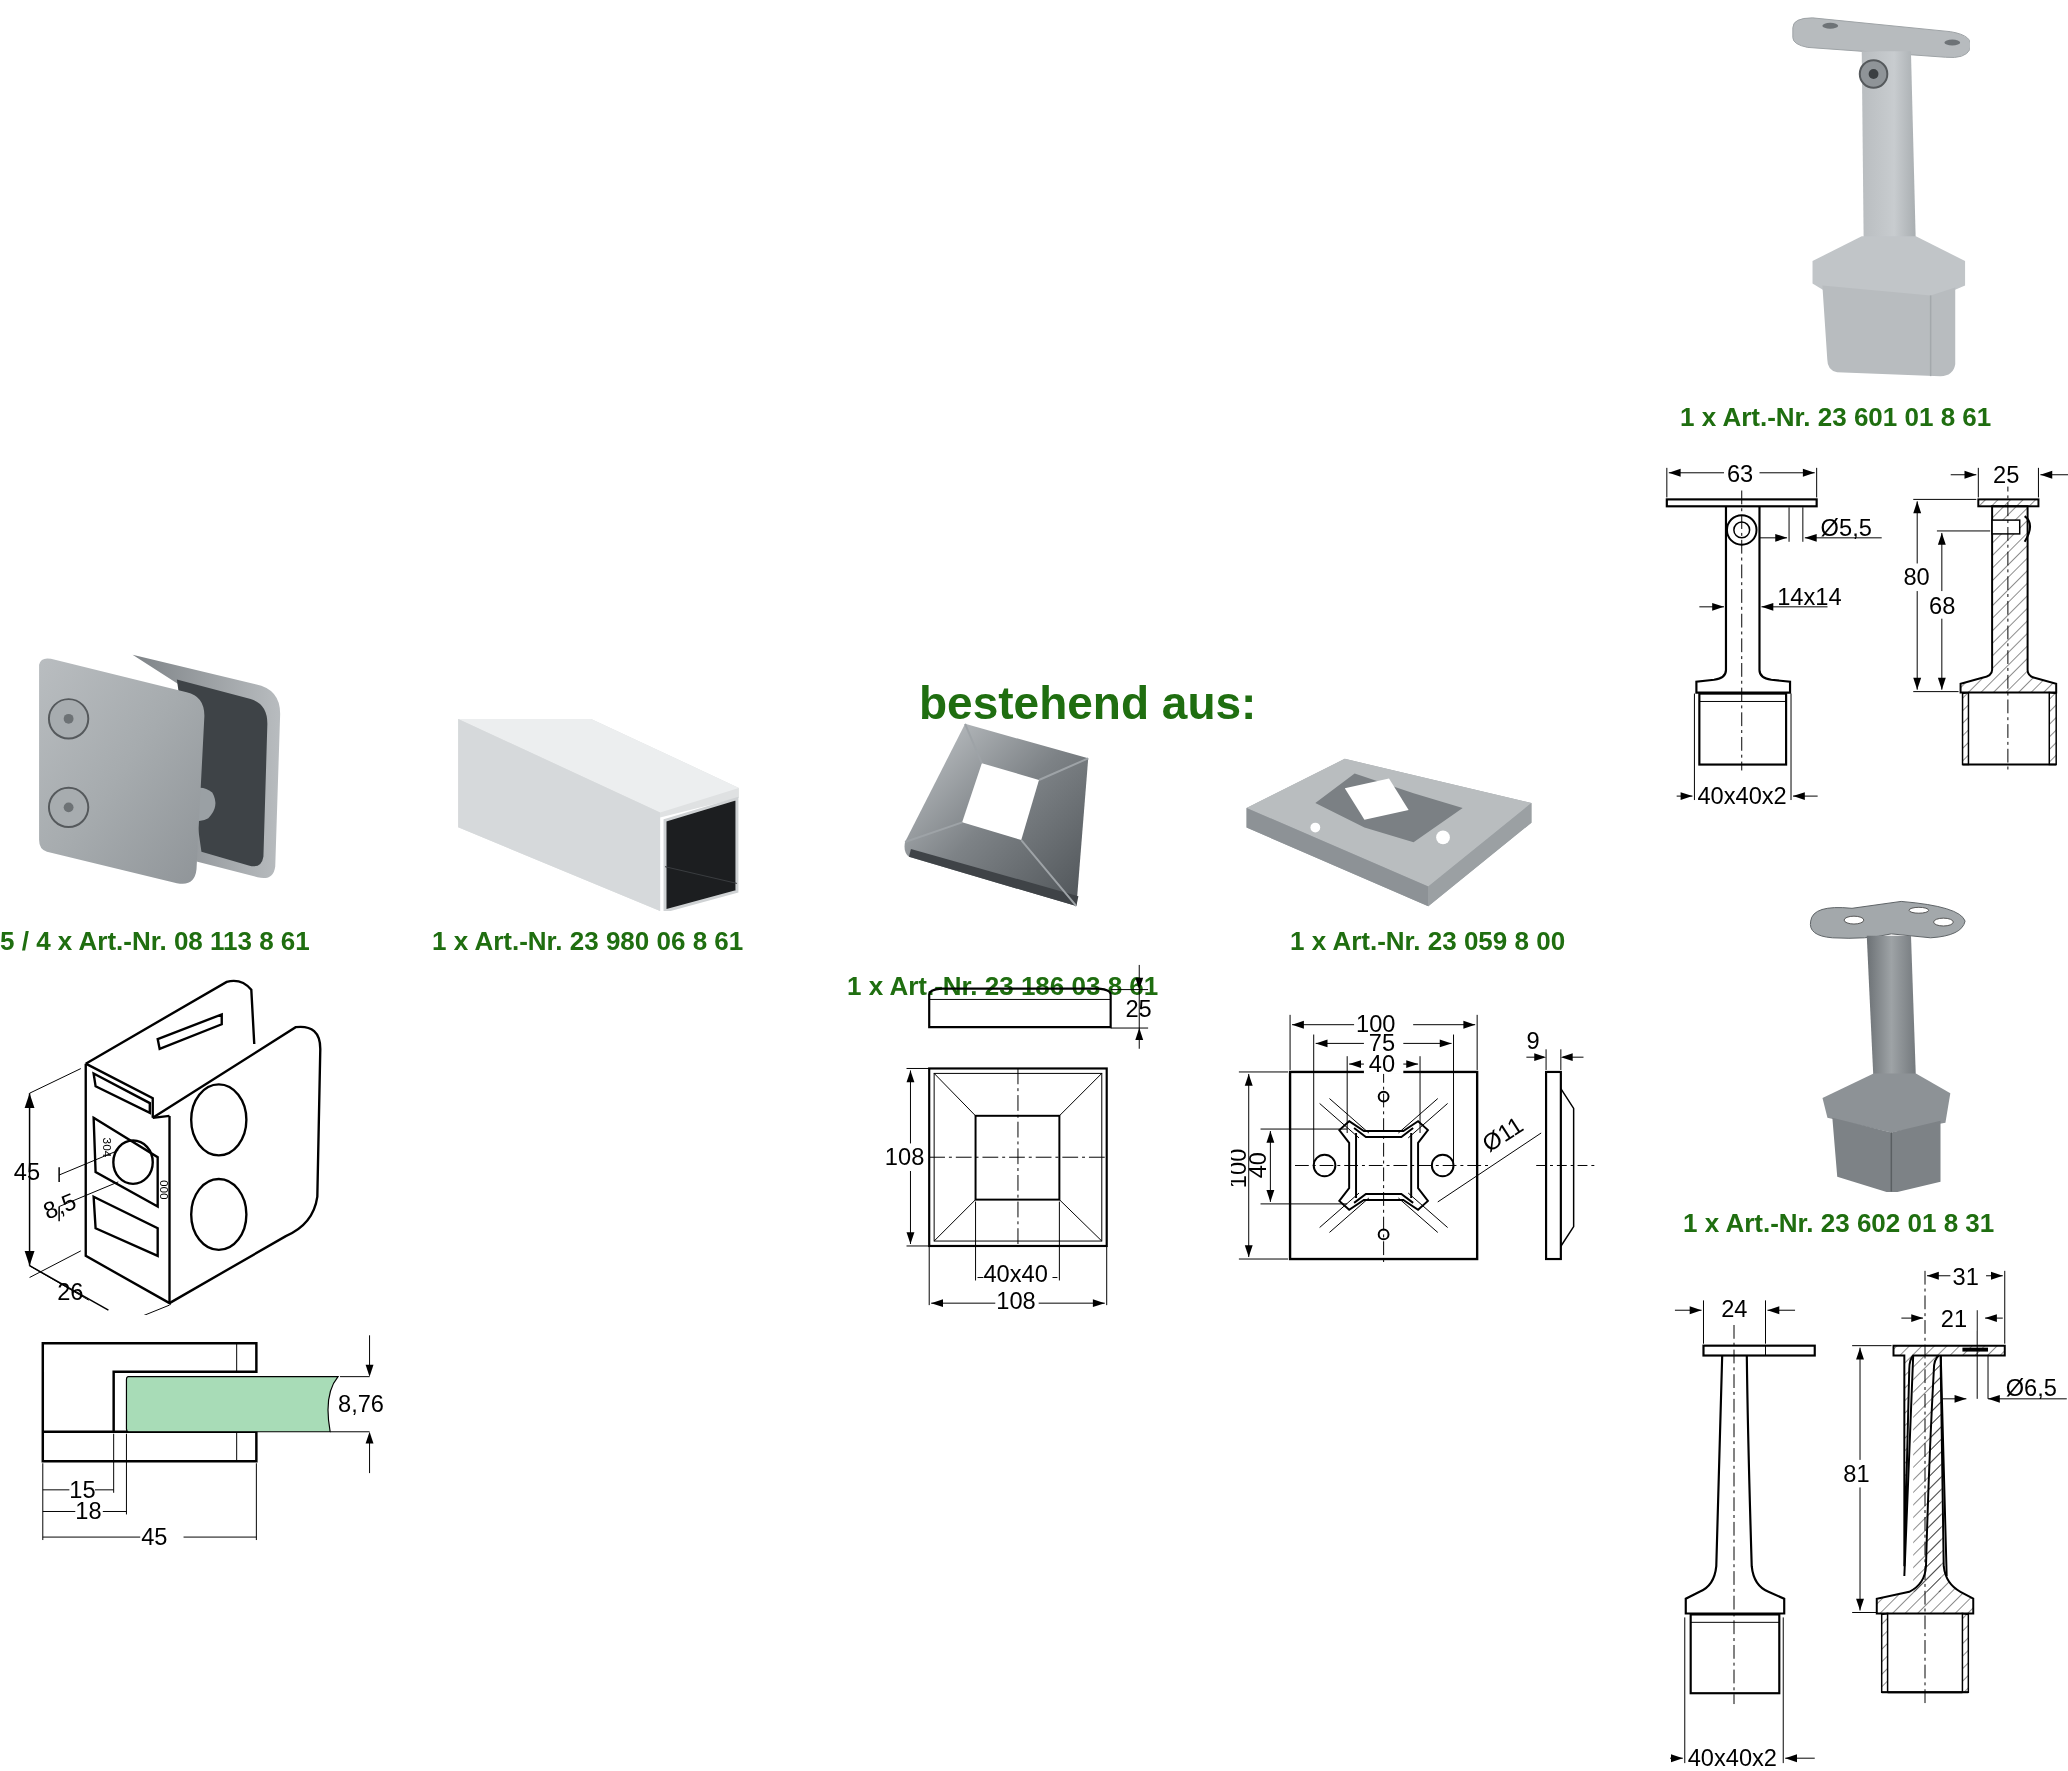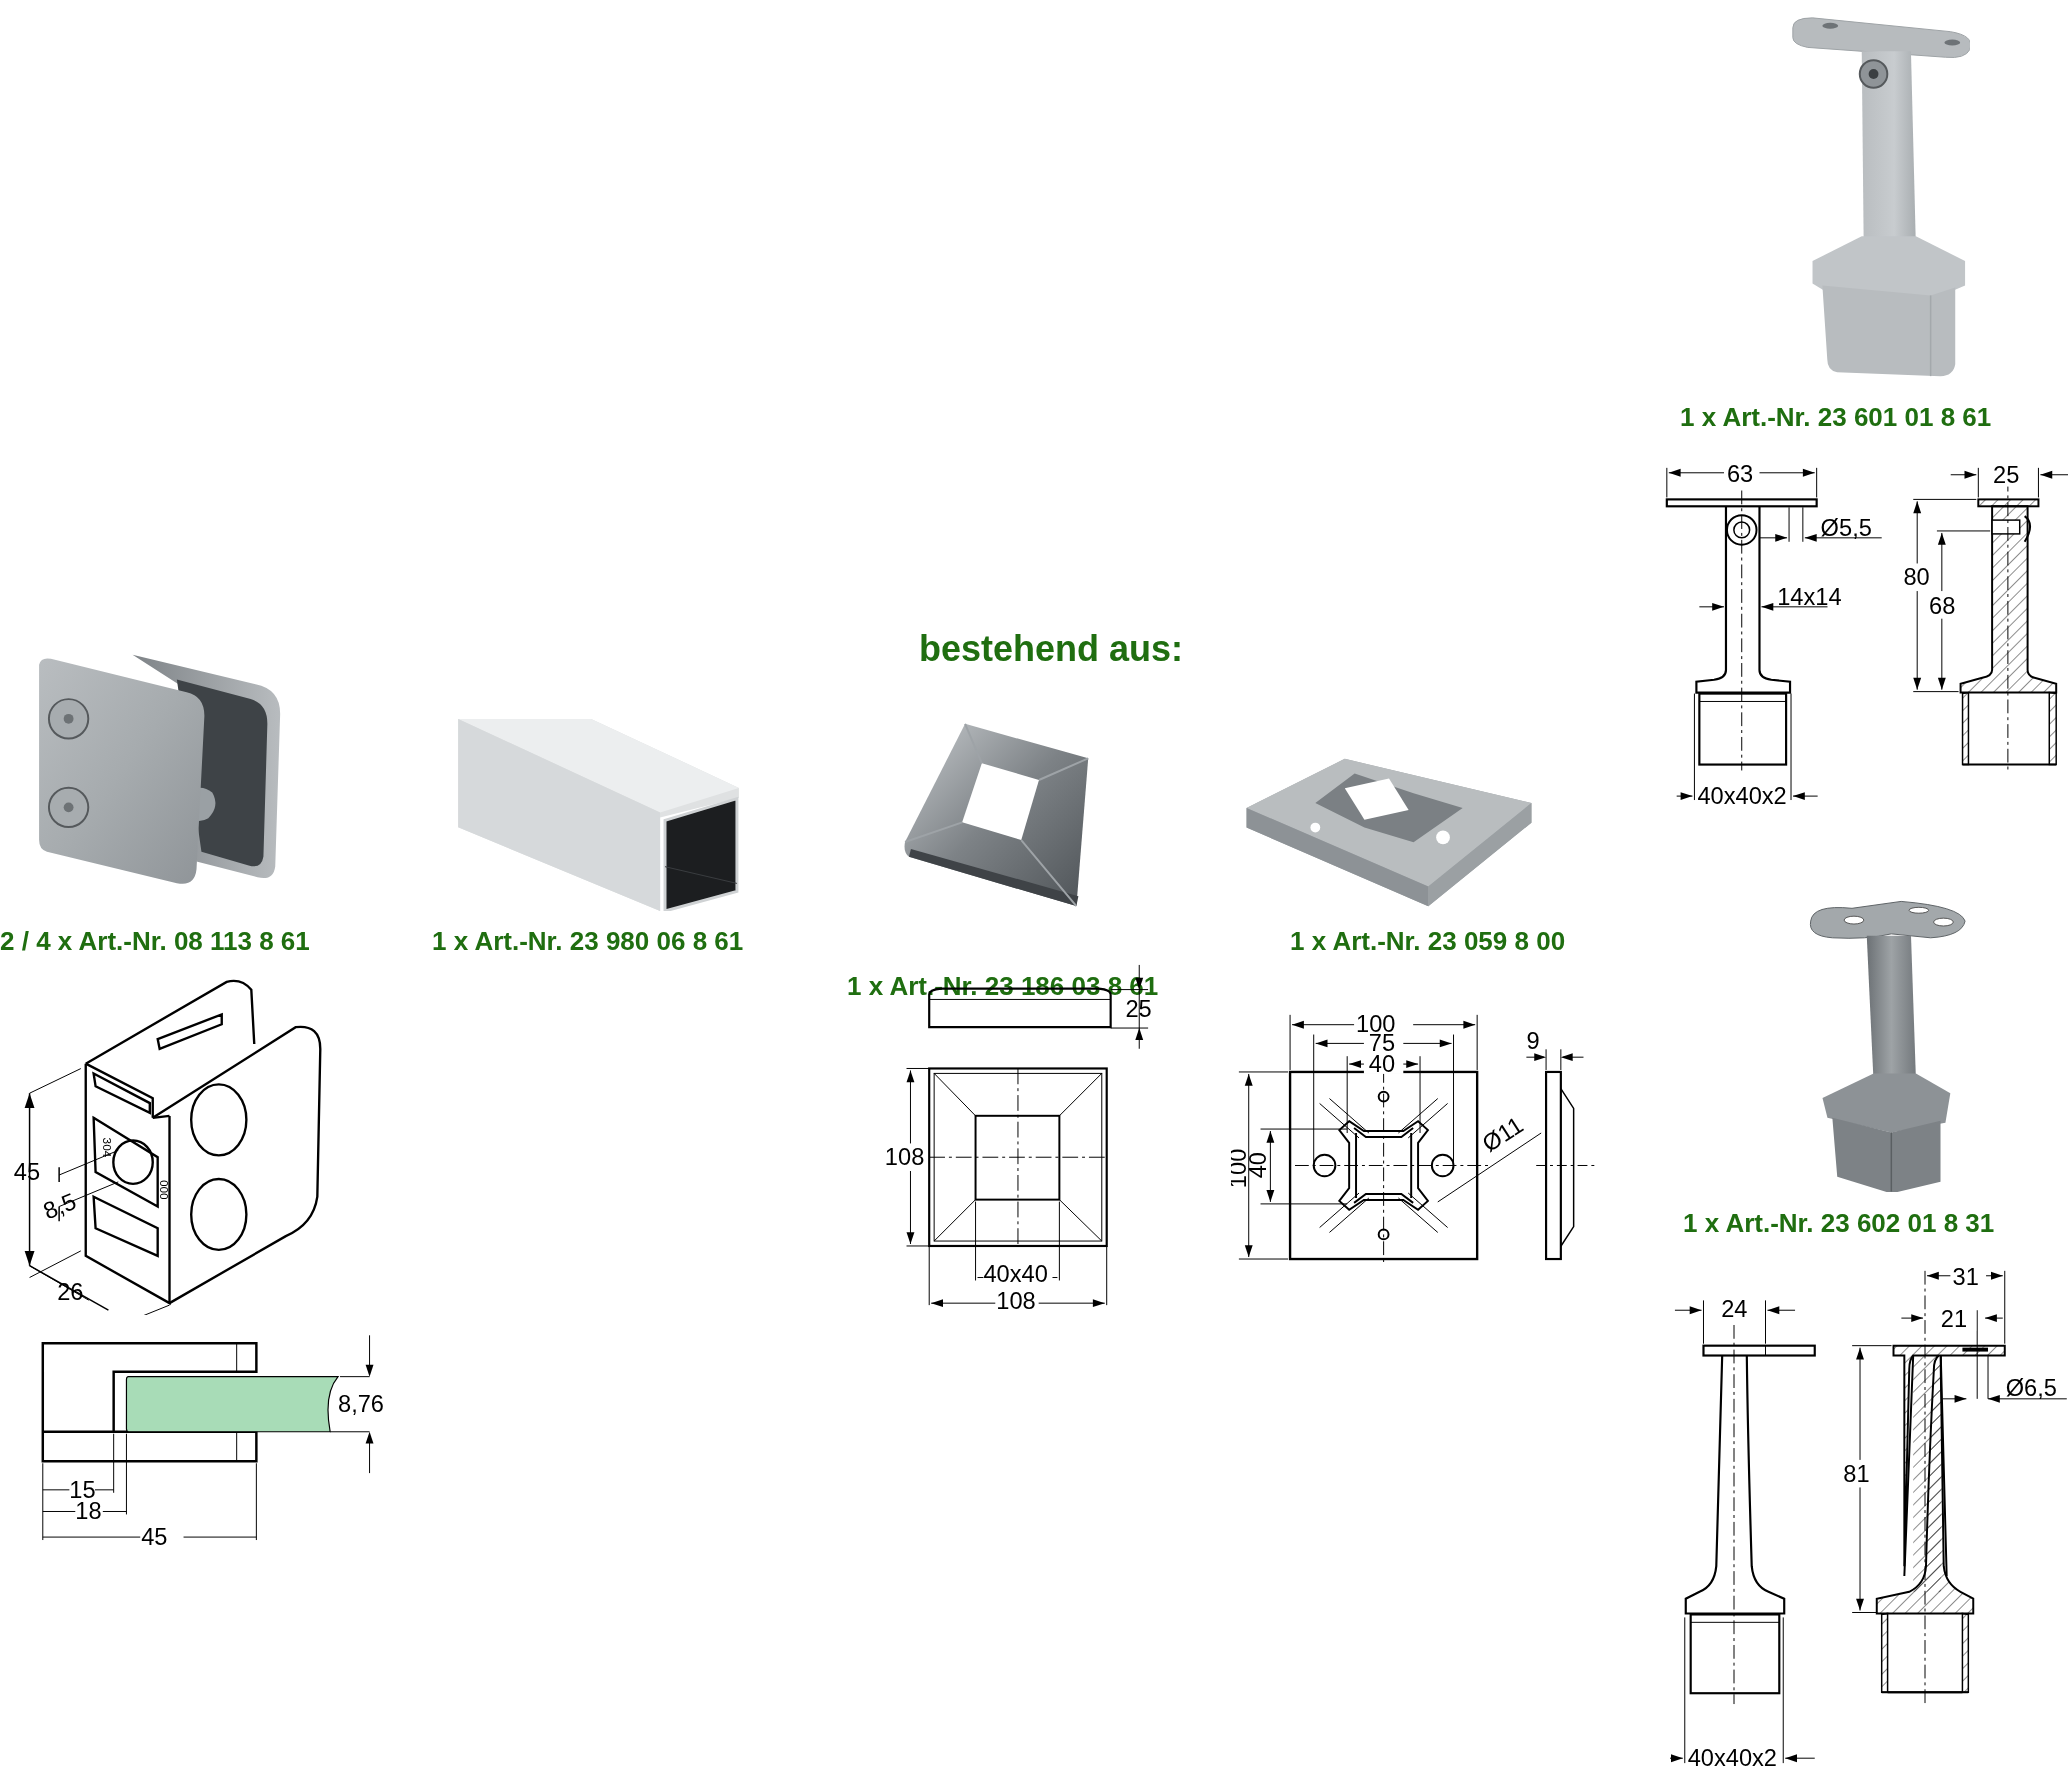--- a/index.html
+++ b/index.html
@@ -1,30 +1,30 @@
 <!DOCTYPE html>
 <html><head>
 <meta charset="utf-8">
 <style>
   html, body { margin:0; padding:0; background:#ffffff; }
   body { width:2069px; height:1771px; position:relative; overflow:hidden; font-family:"Liberation Sans", sans-serif; }
   .abs { position:absolute; }
   .green-label { position:absolute; color:#1f6e10; font-weight:bold; font-size:26px; white-space:nowrap; font-family:Liberation Sans, sans-serif; }
-  .heading { position:absolute; color:#1f6e10; font-weight:bold; font-size:36px; white-space:nowrap; }
+  .heading { position:absolute; color:#1f6e10; font-weight:bold; font-size:46px; white-space:nowrap;margin-top:48px; }
   svg text { font-family:"Liberation Sans", sans-serif; fill:#000; }
   .dim { font-size:24px; }
   svg .ln { stroke:#000; stroke-width:2.4; fill:none; }
   svg .th { stroke:#000; stroke-width:1; fill:none; }
 </style>
 </head>
 <body>
 
 <div class="heading" style="left:919px; top:628px;">bestehend aus:</div>
 
-<div class="green-label" style="left:0px; top:926px;">2 / 4 x Art.-Nr. 08 113 8 61</div>
+<div class="green-label" style="left:0px; top:926px;">5 / 4 x Art.-Nr. 08 113 8 61</div>
 <div class="green-label" style="left:432px; top:926px;">1 x Art.-Nr. 23 980 06 8 61</div>
 <div class="green-label" style="left:847px; top:926px;margin-top:45px;">1 x Art.-Nr. 23 186 03 8 61</div>
 <div class="green-label" style="left:1242px; top:926px;margin-left:48px;">1 x Art.-Nr. 23 059 8 00</div>
 <div class="green-label" style="left:1680px; top:402px;">1 x Art.-Nr. 23 601 01 8 61</div>
 <div class="green-label" style="left:1683px; top:1208px;">1 x Art.-Nr. 23 602 01 8 31</div>
 
 <svg class="abs" style="left:39px; top:645px;" width="256" height="246" viewBox="0 0 260 250">
   <defs>
     <linearGradient id="gClampFront" x1="0" y1="0" x2="1" y2="1">
       <stop offset="0" stop-color="#b9bdc0"></stop>

